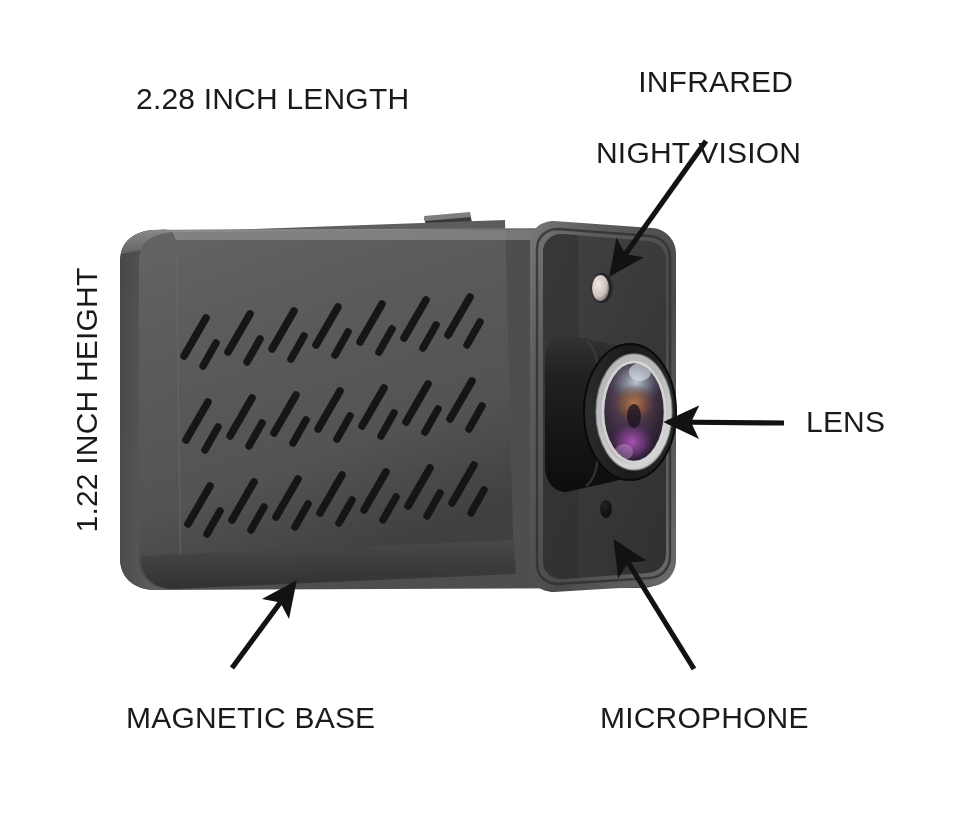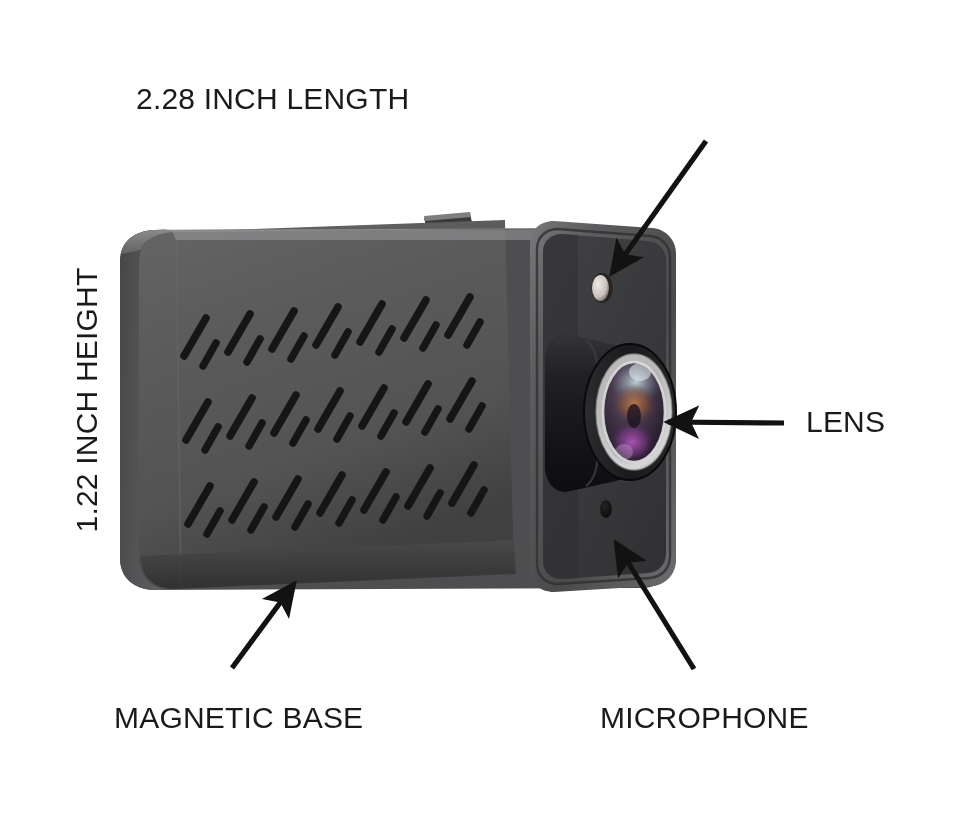--- a/index.html
+++ b/index.html
@@ -51,21 +51,21 @@
   #label-lens {
     left: 806px;
     top: 368px;
     margin-top: 36px;
   }
   #label-mic {
     left: 600px;
     top: 700px;
   }
   #label-base {
-    left: 114px;
+    left: 126px;
     top: 700px;
   }
   #label-height {
     left: -62px;
     top: 381px;
     width: 300px;
     text-align: center;
     transform: rotate(-90deg);
     transform-origin: 150px 19px;
   }
@@ -356,20 +356,24 @@
     <g stroke="#121212" stroke-width="5.2" fill="none" stroke-linecap="butt">
       <line x1="706" y1="141" x2="612" y2="273" marker-end="url(#arrowHead)"></line>
       <line x1="784" y1="423" x2="668" y2="422" marker-end="url(#arrowHead)"></line>
       <line x1="694" y1="669" x2="616" y2="543" marker-end="url(#arrowHead)"></line>
       <line x1="232" y1="668" x2="294" y2="584" marker-end="url(#arrowHead)"></line>
     </g>
   </svg>
 
   <div class="callout" id="label-length">2.28 INCH LENGTH</div>
 
+  <div class="callout" id="label-ir">
+    <span class="l1">INFRARED</span>
+    <span class="l2">NIGHT VISION</span>
+  </div>
 
   <div class="callout" id="label-lens">LENS</div>
 
   <div class="callout" id="label-mic">MICROPHONE</div>
 
   <div class="callout" id="label-base">MAGNETIC BASE</div>
 
   <div class="callout" id="label-height">1.22 INCH HEIGHT</div>
 
 </div>

